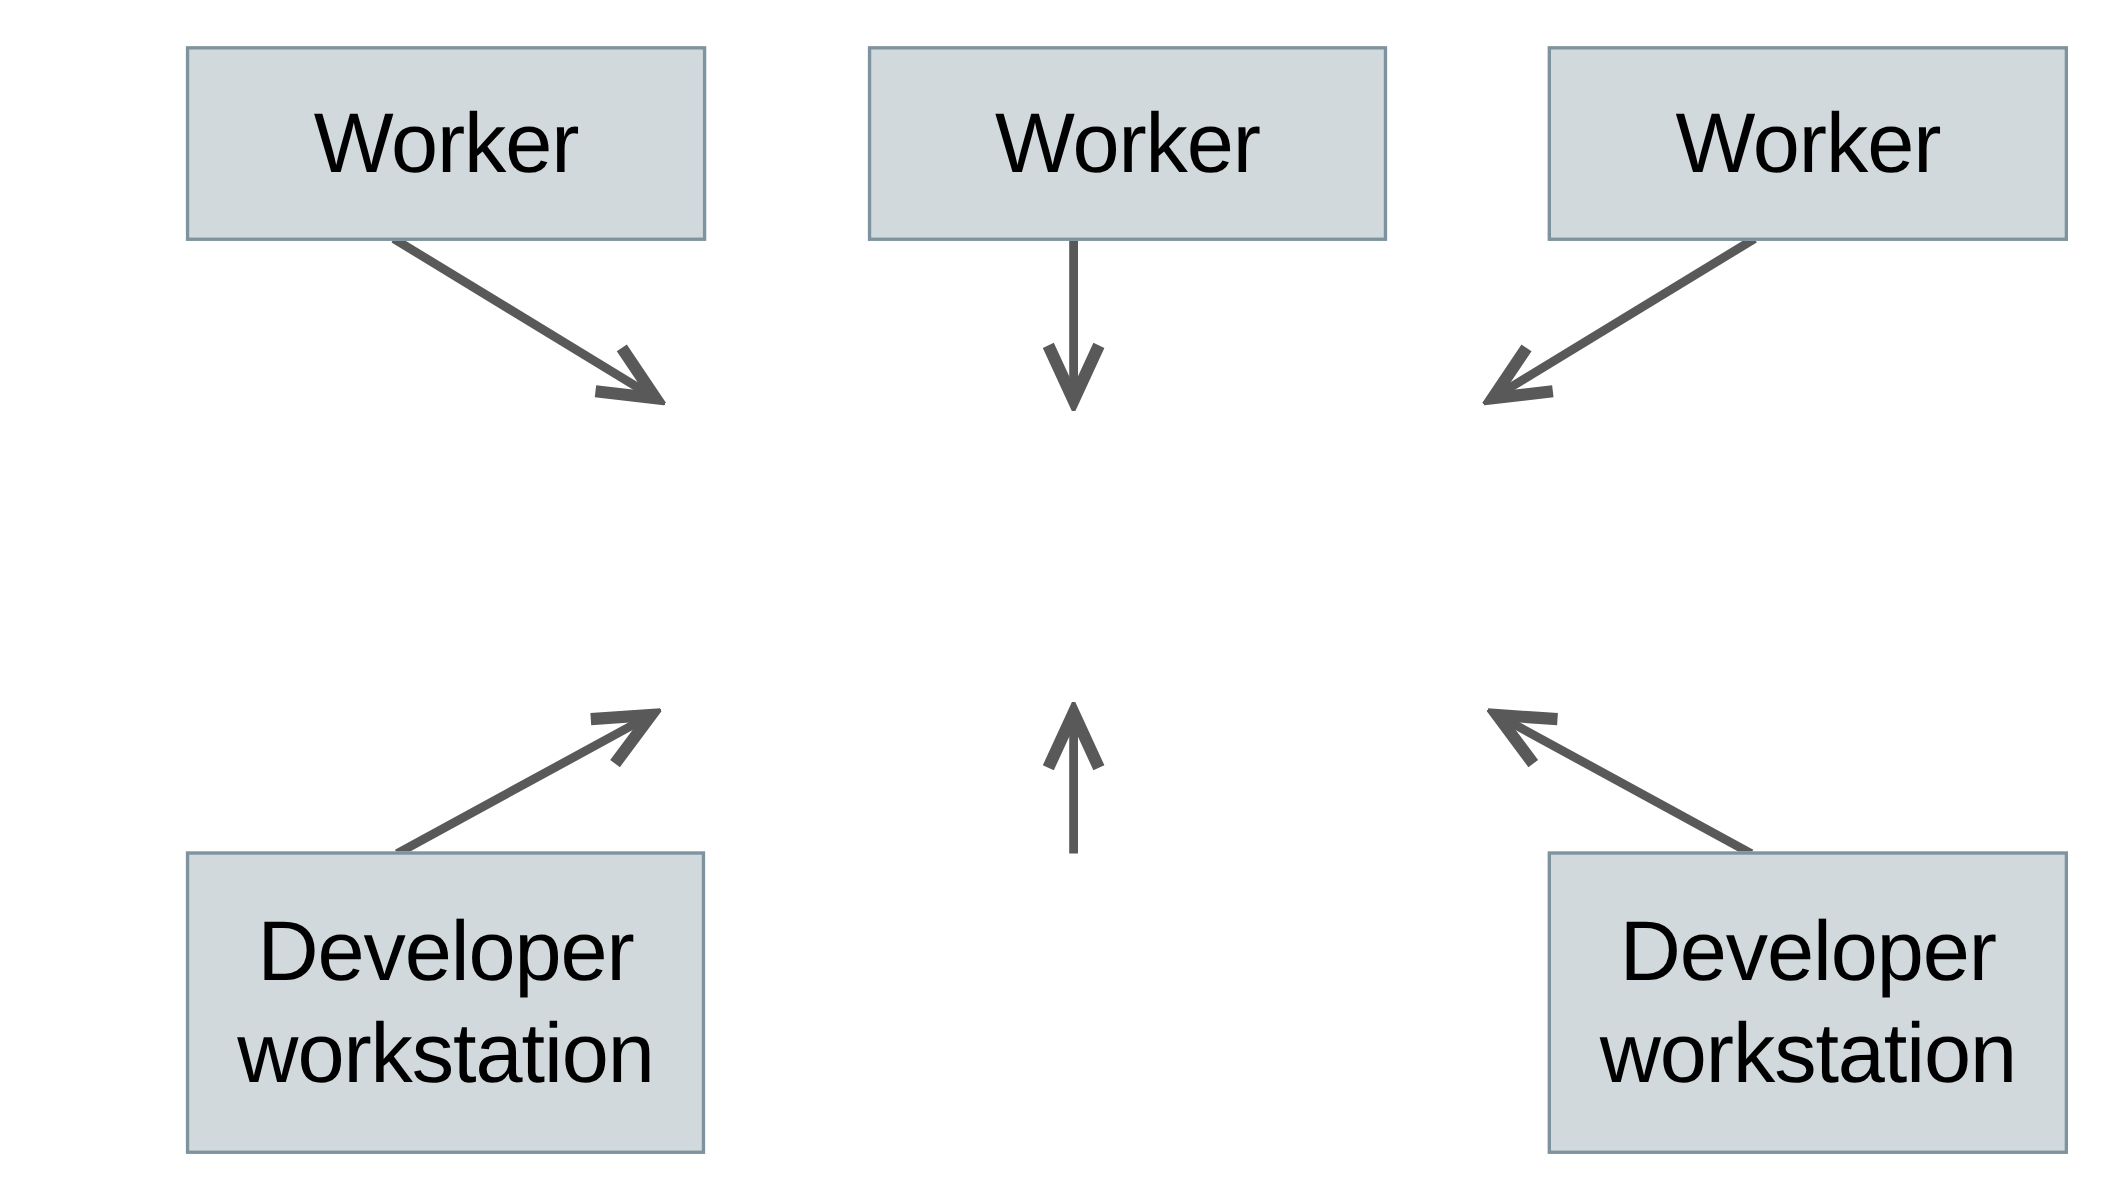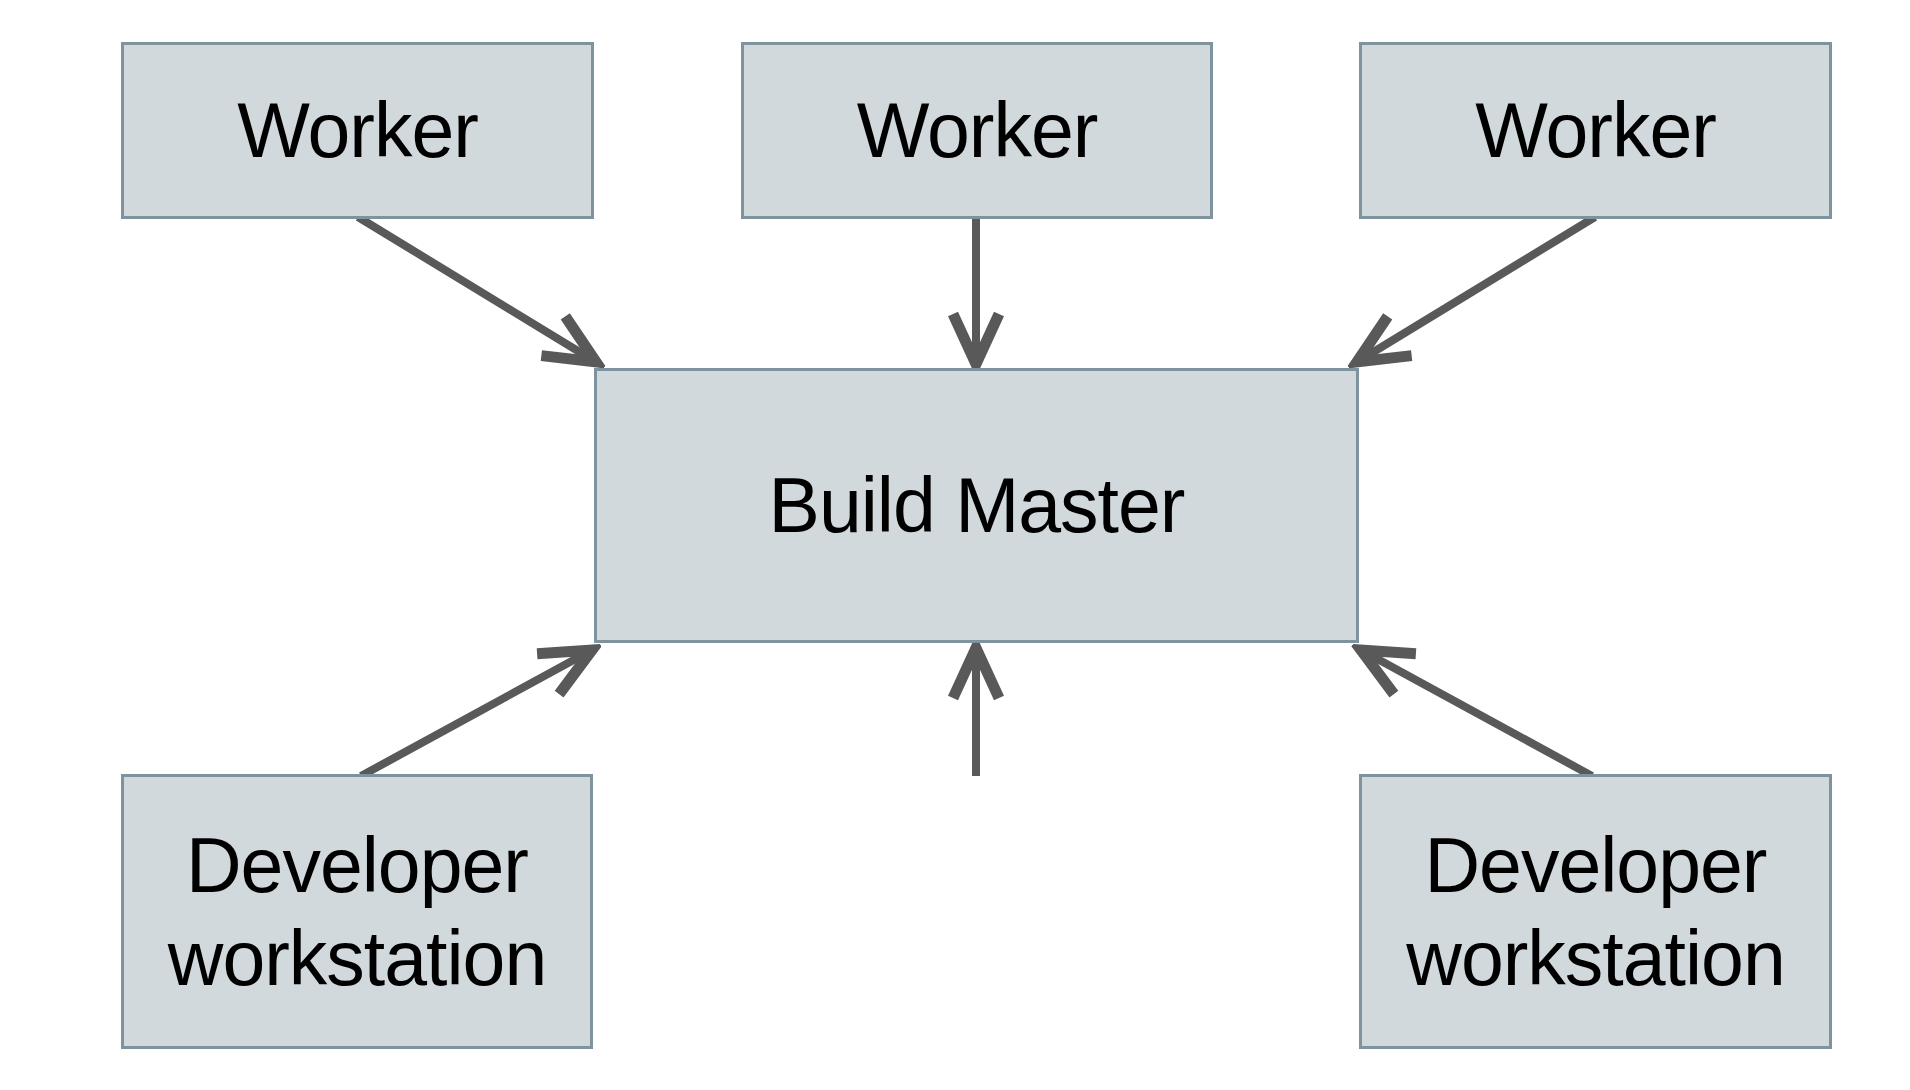--- a/index.html
+++ b/index.html
@@ -13,20 +13,21 @@
   .node{
     position:absolute;
     box-sizing:border-box;
     background:var(--node-fill,#d1d9dc);
     border:3px solid var(--node-border,#7e939e);
     display:flex;
     align-items:center;
     justify-content:center;
     text-align:center;
     padding:0 14px;
+    margin-left:48px;
   }
   .node .label{
     color:var(--text,#000000);
     font-size:77px;
     line-height:1.2;
     letter-spacing:-1px;
   }
   
   .worker-1{left:121px;top:42px;width:473px;height:177px;}
   .worker-2{left:741px;top:42px;width:472px;height:177px;}
@@ -71,23 +72,20 @@
   </div>
 
   <div class="node worker-2">
     <span class="label">Worker</span>
   </div>
 
   <div class="node worker-3">
     <span class="label">Worker</span>
   </div>
 
-  <div class="node build-master">
-    <span class="label">Build Master</span>
-  </div>
 
   <div class="node dev-ws-1">
     <span class="label">Developer workstation</span>
   </div>
 
 
   <div class="node dev-ws-2">
     <span class="label">Developer workstation</span>
   </div>
 

